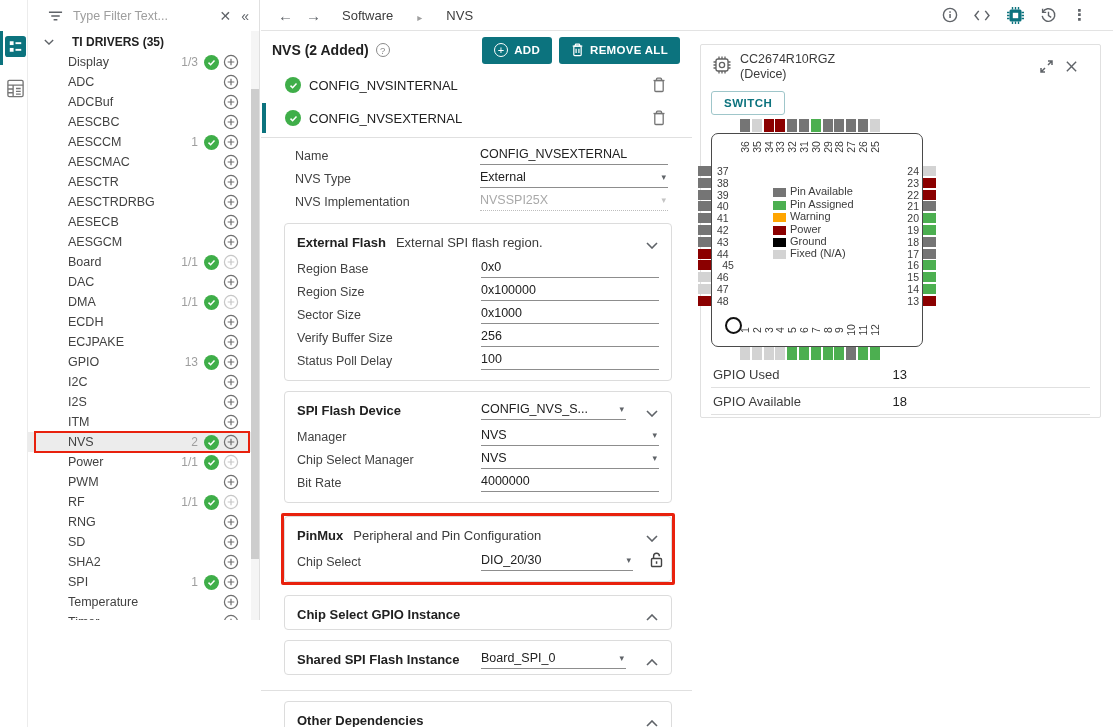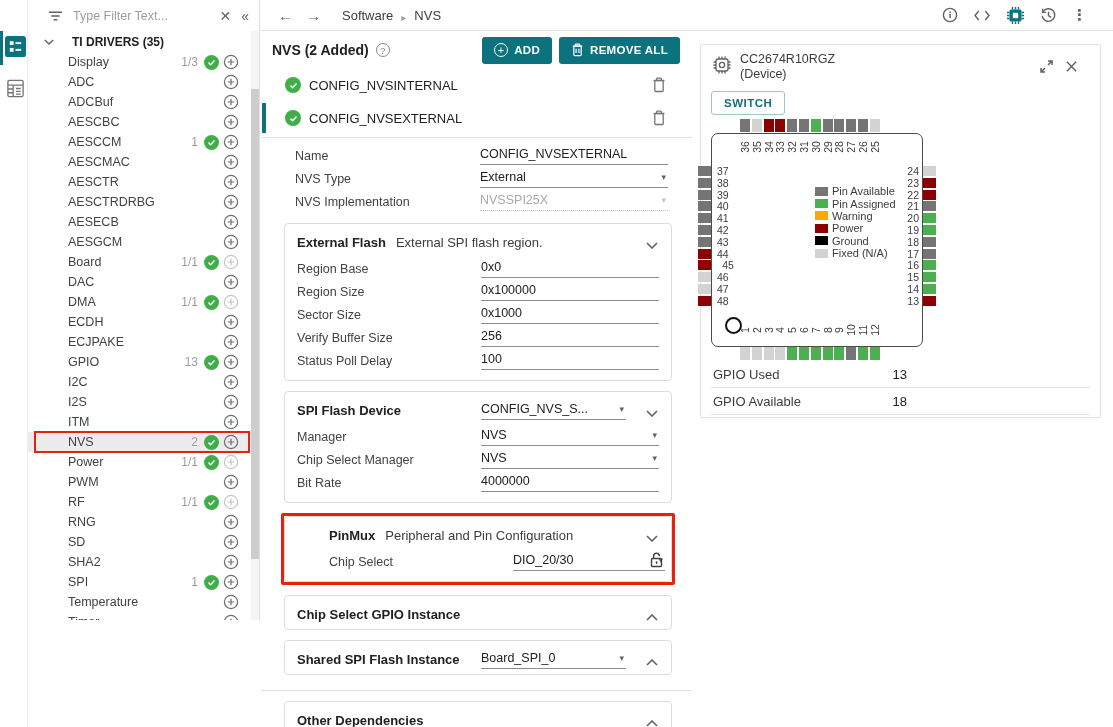--- a/index.html
+++ b/index.html
@@ -21,21 +21,21 @@
   .si-count{color:#9e9e9e;font-size:12px;margin-right:6px;}
   .check-circle{width:15px;height:15px;border-radius:50%;background:#3fae49;display:flex;align-items:center;justify-content:center;margin-right:4px;flex:0 0 auto;}
   .plus-circle{width:16px;height:16px;flex:0 0 auto;display:flex;align-items:center;justify-content:center;}
   .side-item.selected{background:#ececec;}
   .side-item.selected::after{content:"";position:absolute;left:6px;right:9px;top:-1px;bottom:-1px;border:2px solid #e8210d;pointer-events:none;}
   #side-scrollbar{position:absolute;right:0;top:31px;bottom:0;width:8px;background:#f5f5f5;}
   #side-thumb{position:absolute;right:0;top:58px;width:8px;height:470px;background:#cdcdcd;}
   
   #topbar{position:absolute;left:261px;top:0;right:0;height:31px;border-bottom:1px solid #e3e3e3;display:flex;align-items:center;padding:0 26px 0 17px;background:#fff;}
   .nav-arrow{font-size:15px;color:#5f6368;margin-right:13px;cursor:pointer;line-height:1;}
-  #breadcrumb{display:flex;align-items:flex-end;font-size:13px;color:#3c3c3c;margin-left:8px;gap:8px;}
+  #breadcrumb{display:flex;align-items:flex-end;font-size:13px;color:#3c3c3c;margin-left:8px;gap:24px;}
   .crumb-sep{color:#9e9e9e;font-size:10px;}
   #topbar-icons{margin-left:auto;display:flex;align-items:center;gap:15px;}
   #topbar-icons>span{cursor:pointer;display:flex;align-items:center;}
   
   #middle{position:absolute;left:261px;top:31px;width:431px;bottom:0;overflow:hidden;background:#fff;}
   #panel-head{height:36px;display:flex;align-items:center;padding:2px 12px 0 11px;}
   #panel-title{font-size:14px;font-weight:bold;color:#212121;}
   .help-circle{width:14px;height:14px;border:1.3px solid #8a8a8a;border-radius:50%;color:#8a8a8a;font-size:9.5px;display:flex;align-items:center;justify-content:center;margin-left:7px;}
   .btn{height:27px;background:#0c737e;color:#fff;border:none;border-radius:3px;font-size:11.5px;font-weight:bold;font-family:inherit;display:flex;align-items:center;gap:6px;padding:0 12px;cursor:pointer;letter-spacing:.3px;}
   #add-btn{margin-left:auto;}
@@ -59,35 +59,35 @@
   .card-head{position:relative;padding:11px 12px 7px 12px;display:flex;align-items:baseline;}
   .card-title{font-size:13px;font-weight:bold;color:#212121;}
   .card-sub{font-size:13px;color:#3c3c3c;margin-left:10px;}
   .head-select{left:196px;width:145px;top:8px;}
   .card-collapse{position:absolute;right:13px;top:11px;cursor:pointer;}
   .card-row{height:23px;position:relative;display:flex;align-items:center;padding-left:12px;font-size:12.5px;color:#424242;}
   .card-row .ctrl{left:196px;width:178px;}
   .card-row.locked .ctrl{width:152px;}
   .lock-wrap{position:absolute;right:8px;top:2px;cursor:pointer;display:flex;}
   .hl-wrap{border:3px solid #e8210d;border-radius:2px;margin:9px 0 9px 20px;width:394px;}
-  .hl-wrap .card{margin:0;width:100%;border-radius:4px;padding-left:32px;}
+  .hl-wrap .card{margin:0;width:100%;border-radius:4px;}
   #bottom-divider{margin-top:15px;}
   
   #device-card{position:absolute;left:700px;top:44px;width:401px;height:374px;border:1px solid #e0e0e0;border-radius:2px;background:#fff;}
   #dev-head{position:absolute;left:10px;top:7px;display:flex;gap:7px;}
   #dev-names{font-size:12.5px;color:#3c3c3c;line-height:15px;}
   #dev-expand{position:absolute;right:46px;top:14px;cursor:pointer;}
   #dev-close{position:absolute;right:22px;top:14px;cursor:pointer;}
   #switch-btn{position:absolute;left:10px;top:46px;height:24px;padding:0 12px;background:#fff;border:1px solid #9fc6ca;border-radius:3px;color:#0c737e;font-size:11.5px;font-weight:bold;font-family:inherit;letter-spacing:.5px;cursor:pointer;}
   #chip-body{position:absolute;left:10px;top:88px;width:212px;height:214px;border:1.5px solid #4a4a4a;border-radius:7px;background:#fff;}
   .pin{position:absolute;cursor:pointer;}
   .pin-num{position:absolute;font-size:10.5px;color:#3c3c3c;height:12px;line-height:12px;}
   .pin-num.rot{transform:rotate(-90deg);text-align:center;transform-origin:center;}
   #pin-legend{position:absolute;left:72px;top:140px;}
-  .leg-row{display:flex;align-items:center;gap:4px;height:12.4px;font-size:11px;color:#3c3c3c;white-space:nowrap;margin-left:42px;}
+  .leg-row{display:flex;align-items:flex-end;gap:4px;height:12.4px;font-size:11px;color:#3c3c3c;white-space:nowrap;}
   .leg-swatch{width:13px;height:9px;flex:0 0 auto;}
   #pin1-circle{position:absolute;left:24px;top:272px;width:17px;height:17px;border:2.5px solid #111;border-radius:50%;}
   #dev-stats{position:absolute;left:10px;right:10px;top:316px;}
   .stat-row{height:27px;display:flex;align-items:center;border-bottom:1px solid #e0e0e0;font-size:13px;color:#3c3c3c;padding-left:2px;position:relative;}
   .stat-val{position:absolute;right:183px;color:#212121;}
 </style>
 </head>
 <body>
 
 <div id="left-rail">

